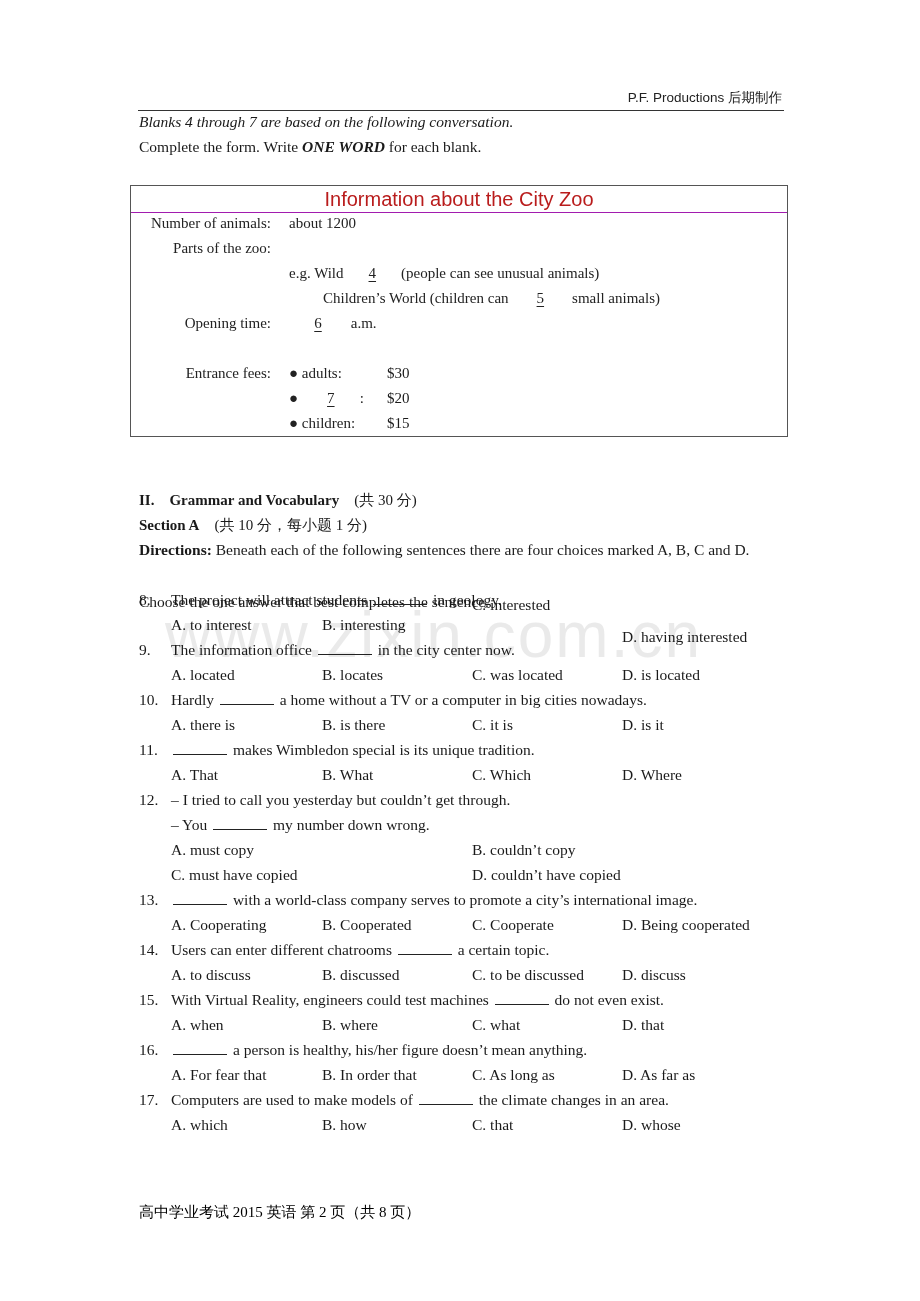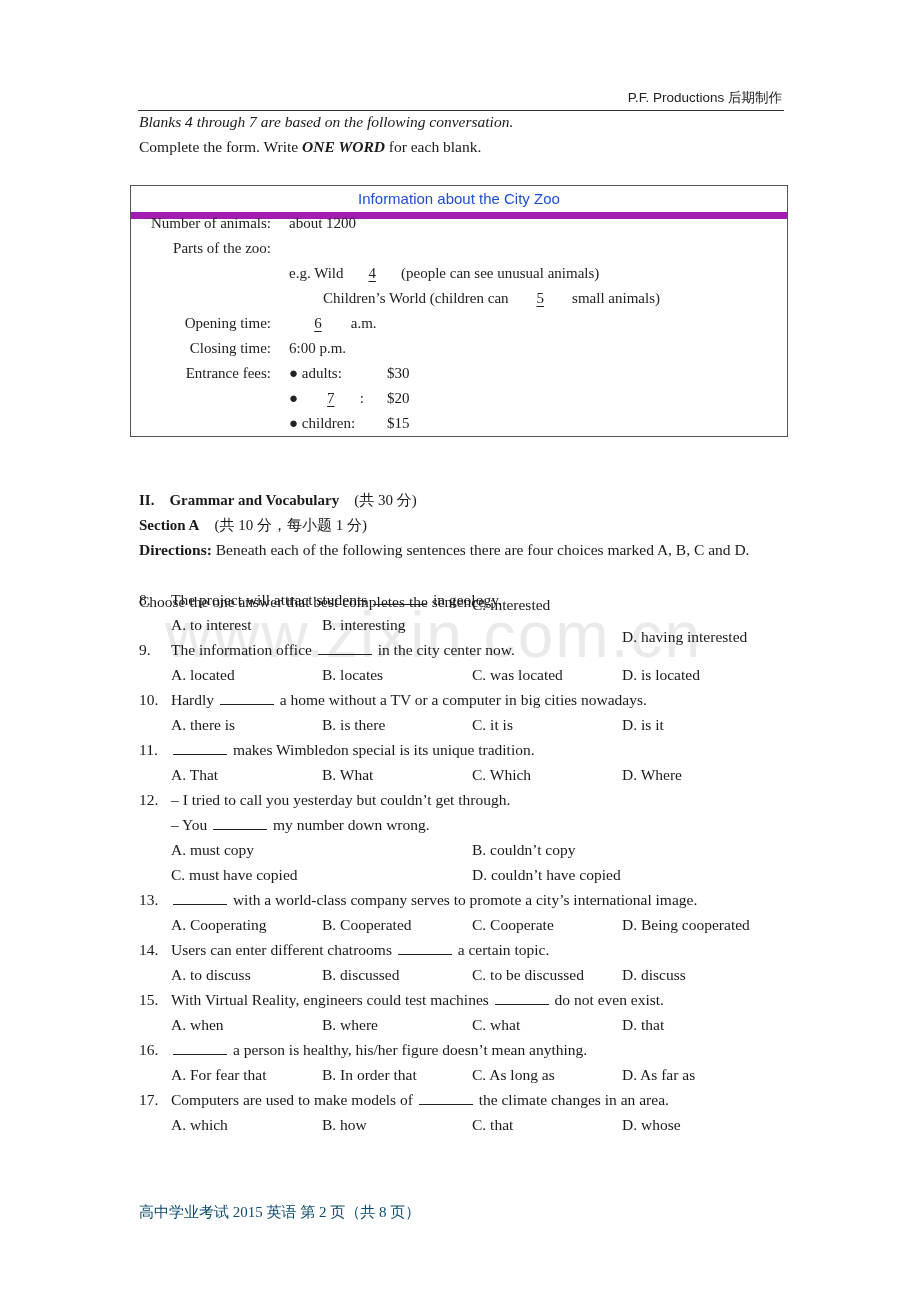--- a/index.html
+++ b/index.html
@@ -12,22 +12,22 @@
     .header-brand { position: absolute; right: 2px; top: 1px; font-family: "Liberation Sans", "DejaVu Sans", sans-serif;
                     font-size: 13.5px; color: #222; }
 
     .intro-line { position: absolute; left: 139px; font-size: 15.5px; white-space: nowrap; }
     .intro-italic { top: 113px; font-style: italic; }
     .intro-plain { top: 138px; }
     .bi { font-style: italic; font-weight: bold; }
 
     .zoo-table { position: absolute; left: 130px; top: 185px; width: 658px; height: 252px;
                  border: 1px solid #555; box-sizing: border-box; }
-    .zoo-title { height: 26px; border-bottom: 7px solid #a21caf; text-align: center;
-                 font-family: "Liberation Sans", "DejaVu Sans", sans-serif; font-size: 15px; line-height: 26px; color: #1d4ed8; }
+    .zoo-title { height: 26px; border-bottom: 1px solid #a21caf; text-align: center;
+                 font-family: "Liberation Sans", "DejaVu Sans", sans-serif; font-size: 20px; line-height: 26px; color: #b91c1c; }
     .zoo-row { position: absolute; left: 0; width: 100%; height: 25px; font-size: 15px; white-space: nowrap; }
     .zoo-label { position: absolute; right: 516px; text-align: right; color: #222; }
     .zoo-val { position: absolute; left: 158px; color: #222; }
     .blank-num { display: inline-block; text-decoration: underline; text-underline-offset: 3px; text-align: center; }
     .b4 { width: 50px; }
     .b5 { width: 56px; }
     .b6 { width: 58px; }
     .b7 { width: 58px; }
     .fee-price { position: absolute; left: 256px; }
 
@@ -36,21 +36,21 @@
 
     .q-line { position: absolute; left: 139px; font-size: 15.5px; white-space: nowrap; }
     .q-num { display: inline-block; width: 32px; }
     .blank { display: inline-block; width: 54px; border-bottom: 1px solid #222; height: 12px; vertical-align: baseline; margin: 0 2px; }
     .opt { position: absolute; font-size: 15.5px; white-space: nowrap; }
     .oA { left: 171px; } .oB { left: 322px; } .oC { left: 472px; } .oD { left: 622px; }
 
     .watermark { position: absolute; left: 165px; top: 598px; font-family: "Liberation Sans", "DejaVu Sans", sans-serif;
                  font-size: 64px; color: rgba(180,180,180,0.28); letter-spacing: 2px; pointer-events: none; }
 
-    .footer { position: absolute; left: 139px; top: 1203px; font-size: 15px; color: #0c4a6e; white-space: nowrap; }
+    .footer { position: absolute; left: 139px; top: 1203px; font-size: 15px; color: #000000; white-space: nowrap; }
   </style>
 </head>
 <body>
 
 <div class="page">
 
   <div class="header-bar">
     <span class="header-brand">P.F. Productions  后期制作</span>
   </div>
 
@@ -82,24 +82,20 @@
         <span class="blank-num b5">5</span>
         <span>  small animals)</span>
       </span>
     </div>
     <div class="zoo-row" style="top:129px;">
       <span class="zoo-label">Opening time:</span>
       <span class="zoo-val">
         <span class="blank-num b6">6</span>
         <span>  a.m.</span>
       </span>
-    </div>
-    <div class="zoo-row" style="top:154px;">
-      <span class="zoo-label">Closing time:</span>
-      <span class="zoo-val">6:00 p.m.</span>
     </div>
     <div class="zoo-row" style="top:179px;">
       <span class="zoo-label">Entrance fees:</span>
       <span class="zoo-val">● adults:</span>
       <span class="fee-price">$30</span>
     </div>
     <div class="zoo-row" style="top:204px;">
       <span class="zoo-val"><span>● </span><span class="blank-num b7">7</span><span>:</span></span>
       <span class="fee-price">$20</span>
     </div>

